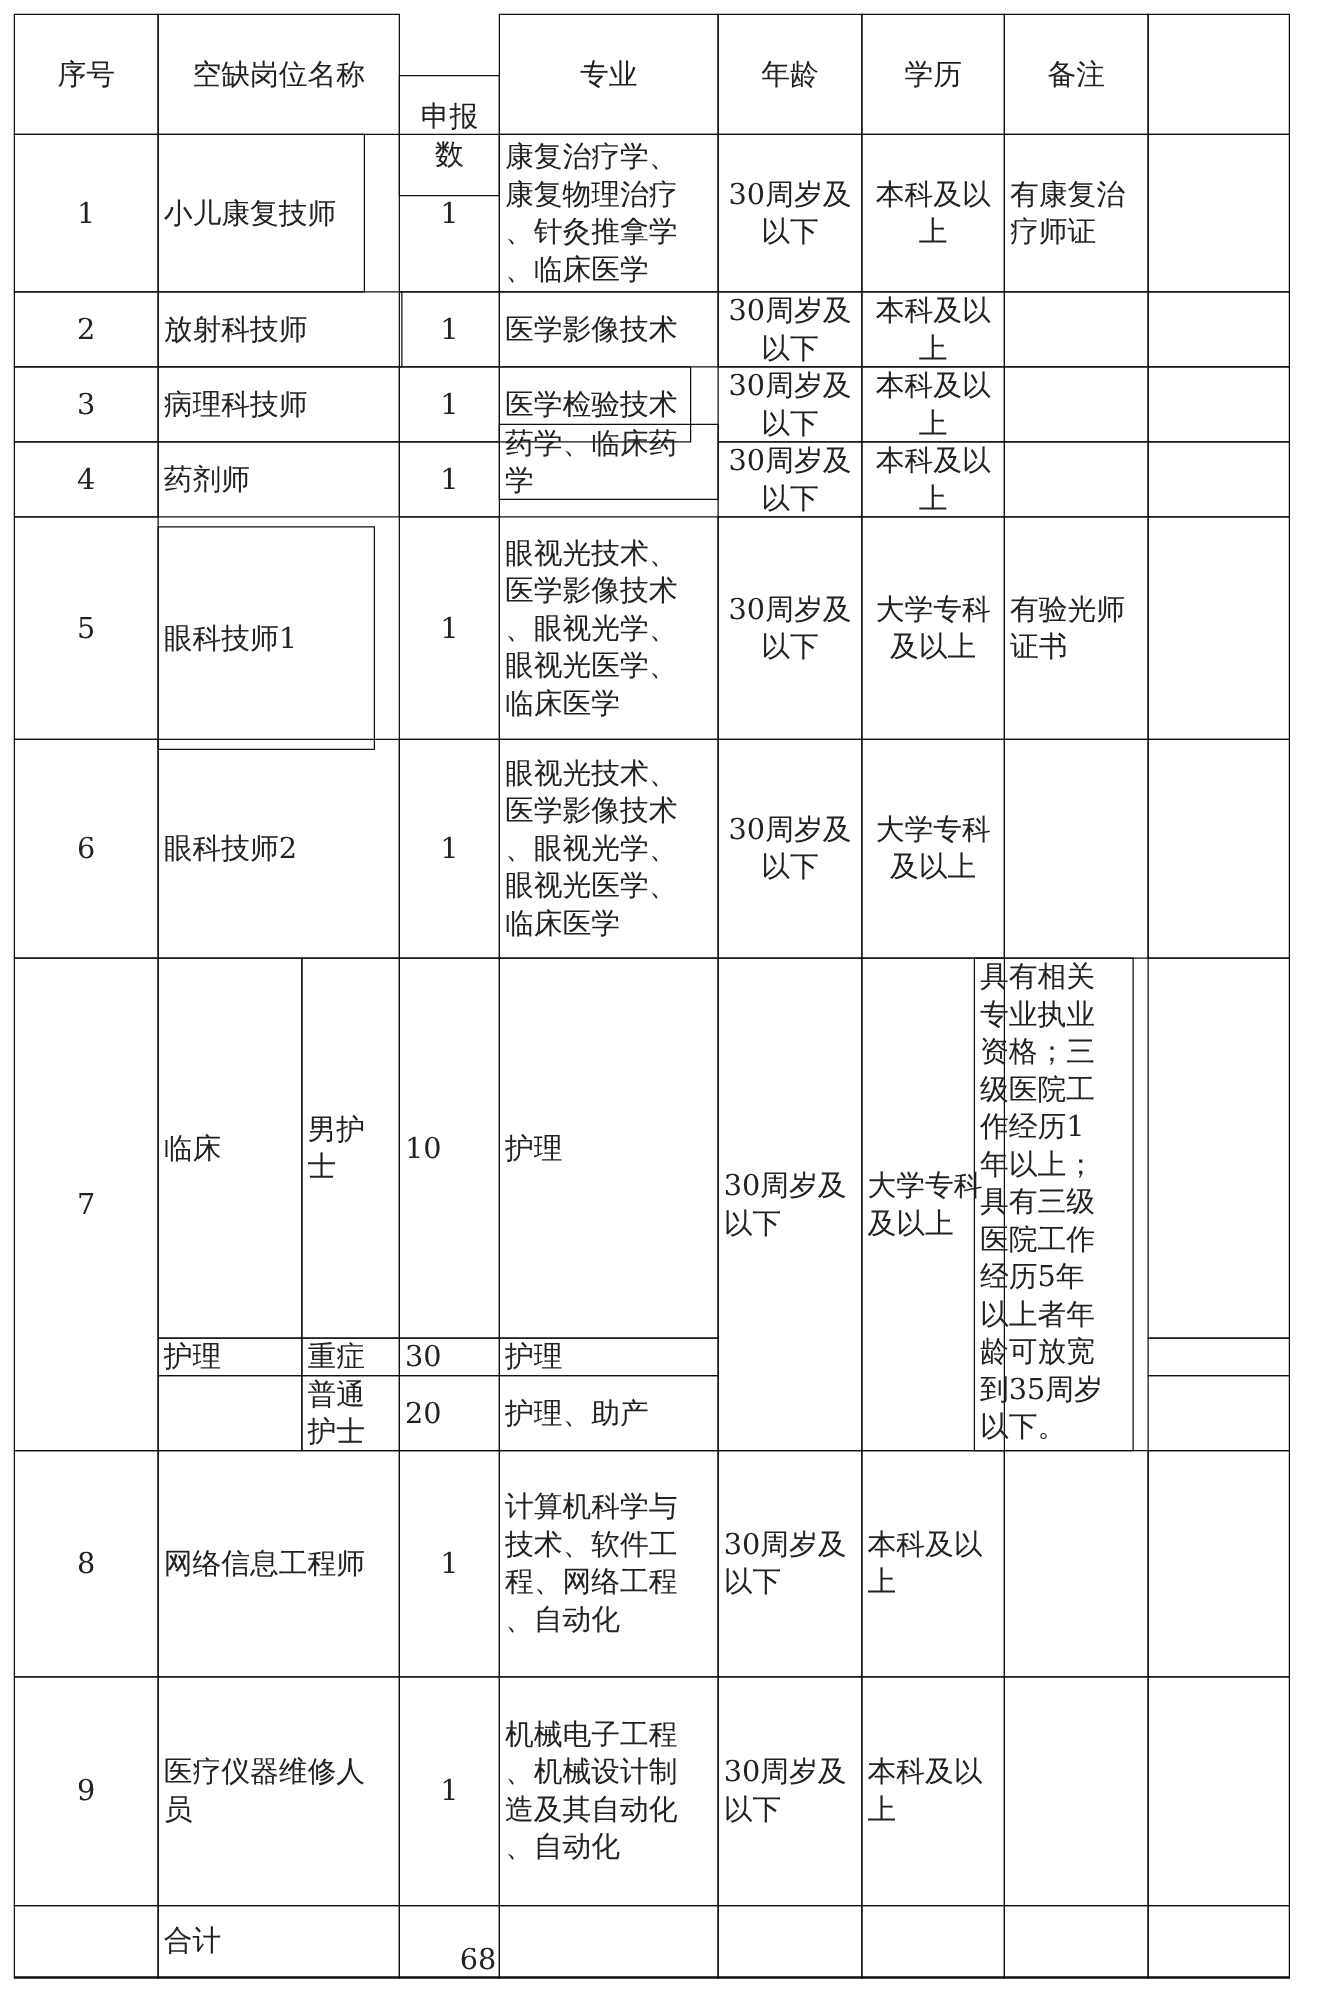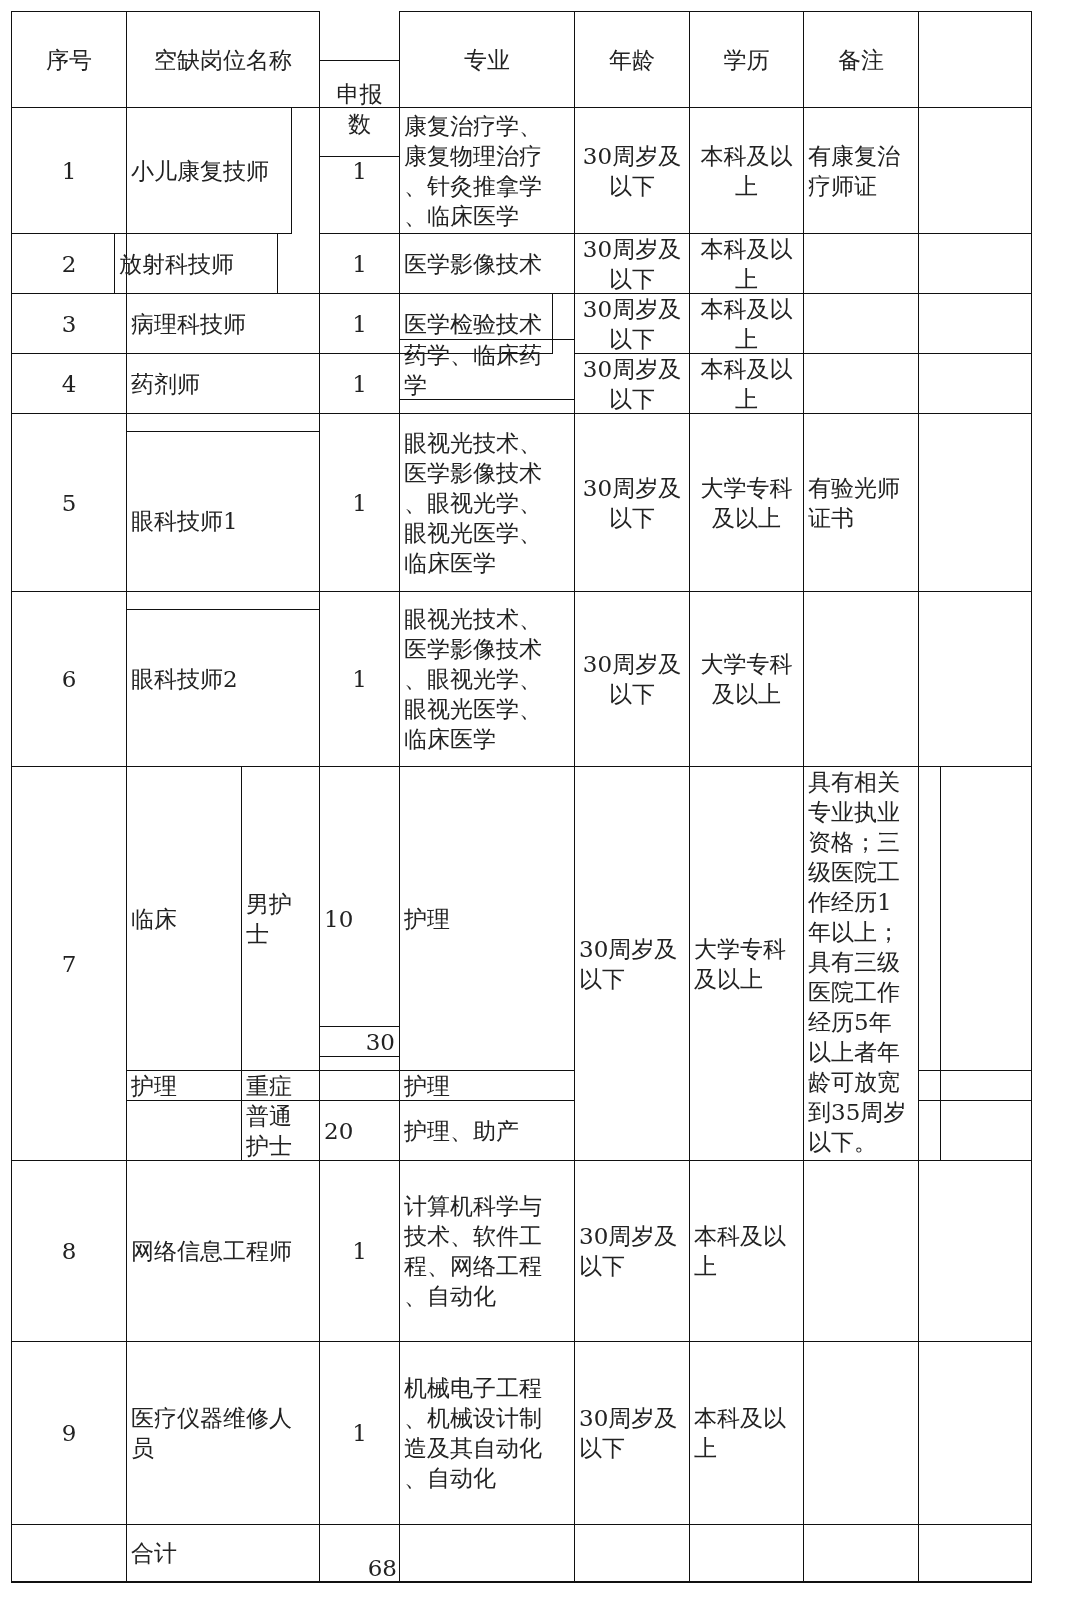--- a/index.html
+++ b/index.html
@@ -72,21 +72,21 @@
     </div>
   <div class="cell l" style="left:804px;top:108px;width:116px;height:127px;">
       <span class="txt">有康复治
 疗师证</span>
     </div>
   <div class="cell" style="left:919px;top:108px;width:114px;height:127px;"></div>
 
   <div class="cell c" style="left:12px;top:234px;width:116px;height:61px;">
       <span>2</span>
     </div>
-  <div class="cell l" style="left:115px;top:234px;width:164px;height:61px;">
+  <div class="cell l" style="left:127px;top:234px;width:196px;height:61px;">
       <span class="txt">放射科技师</span>
     </div>
   <div class="cell c" style="left:320px;top:234px;width:81px;height:61px;">
       <span>1</span>
     </div>
   <div class="cell l" style="left:400px;top:234px;width:176px;height:61px;">
       <span class="txt">医学影像技术</span>
     </div>
   <div class="cell c" style="left:575px;top:234px;width:116px;height:61px;align-items:flex-start;">
       <span class="txt">30周岁及
@@ -148,21 +148,21 @@
 上</span>
     </div>
   <div class="cell l" style="left:804px;top:354px;width:116px;height:61px;">
       <span class="txt"></span>
     </div>
   <div class="cell" style="left:919px;top:354px;width:114px;height:61px;"></div>
 
   <div class="cell c" style="left:12px;top:414px;width:116px;height:179px;">
       <span>5</span>
     </div>
-  <div class="cell l" style="left:127px;top:432px;width:194px;height:179px;">
+  <div class="cell l" style="left:127px;top:422px;width:174px;height:179px;">
       <span class="txt">眼科技师1</span>
     </div>
   <div class="cell c" style="left:320px;top:414px;width:81px;height:179px;">
       <span>1</span>
     </div>
   <div class="cell l" style="left:400px;top:414px;width:176px;height:179px;">
       <span class="txt">眼视光技术、
 医学影像技术
 、眼视光学、
 眼视光医学、
@@ -228,21 +228,21 @@
   <div class="cell l" style="left:400px;top:767px;width:176px;height:305px;">
       <span class="txt">护理</span>
     </div>
 
   <div class="cell l" style="left:127px;top:1071px;width:116px;height:31px;">
       <span class="txt">护理</span>
     </div>
   <div class="cell l" style="left:242px;top:1071px;width:79px;height:31px;">
       <span class="txt">重症</span>
     </div>
-  <div class="cell l" style="left:320px;top:1027px;width:81px;height:31px;justify-content:flex-end;">
+  <div class="cell l" style="left:320px;top:1071px;width:81px;height:31px;">
       <span>30</span>
     </div>
   <div class="cell l" style="left:400px;top:1071px;width:176px;height:31px;">
       <span class="txt">护理</span>
     </div>
 
   <div class="cell" style="left:127px;top:1101px;width:116px;height:61px;"></div>
   <div class="cell l" style="left:242px;top:1101px;width:79px;height:61px;">
       <span class="txt">普通
 护士</span>
@@ -255,21 +255,21 @@
     </div>
 
   <div class="cell l" style="left:575px;top:767px;width:116px;height:395px;">
       <span class="txt">30周岁及
 以下</span>
     </div>
   <div class="cell l" style="left:690px;top:767px;width:115px;height:395px;">
       <span class="txt">大学专科
 及以上</span>
     </div>
-  <div class="cell lt" style="left:804px;top:767px;width:138px;height:395px;line-height:30px;">
+  <div class="cell lt" style="left:780px;top:767px;width:128px;height:395px;line-height:30px;">
       <span class="txt">具有相关
 专业执业
 资格；三
 级医院工
 作经历1
 年以上；
 具有三级
 医院工作
 经历5年
 以上者年

